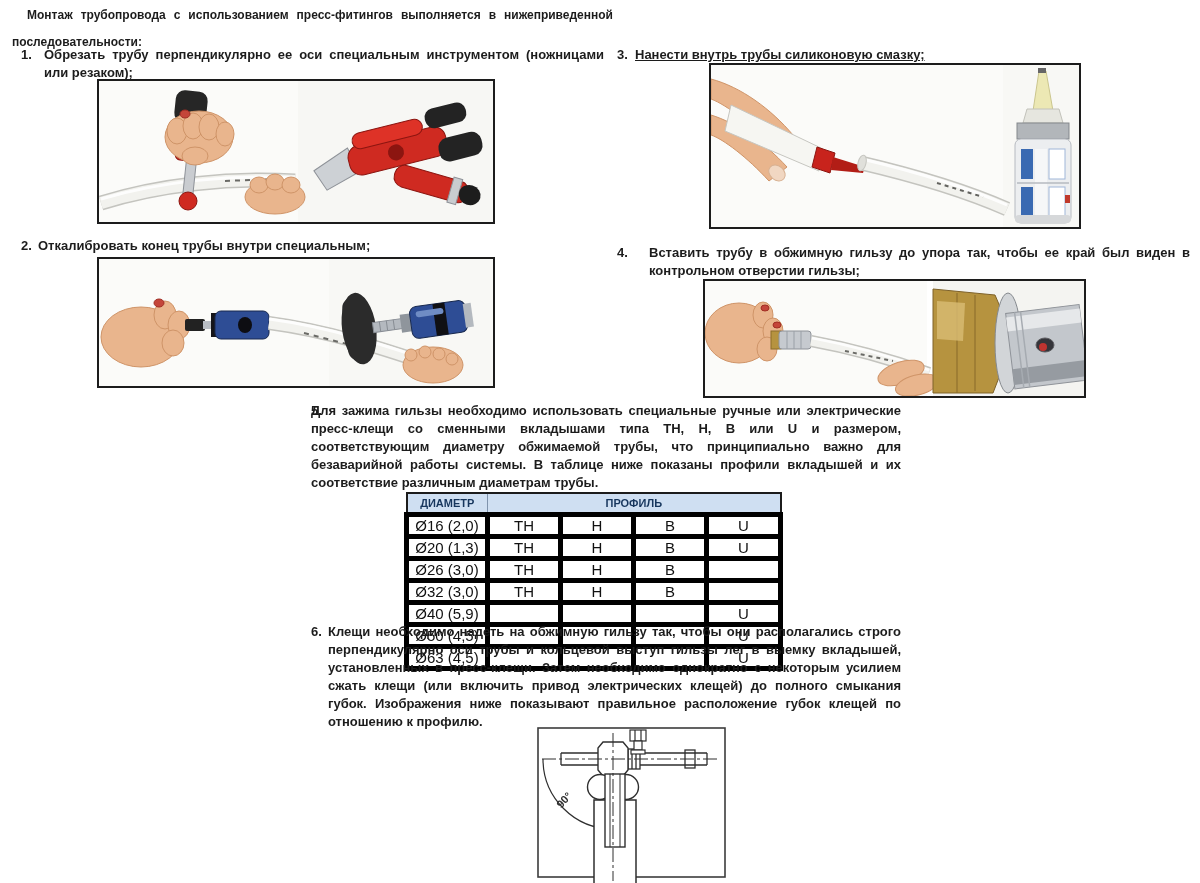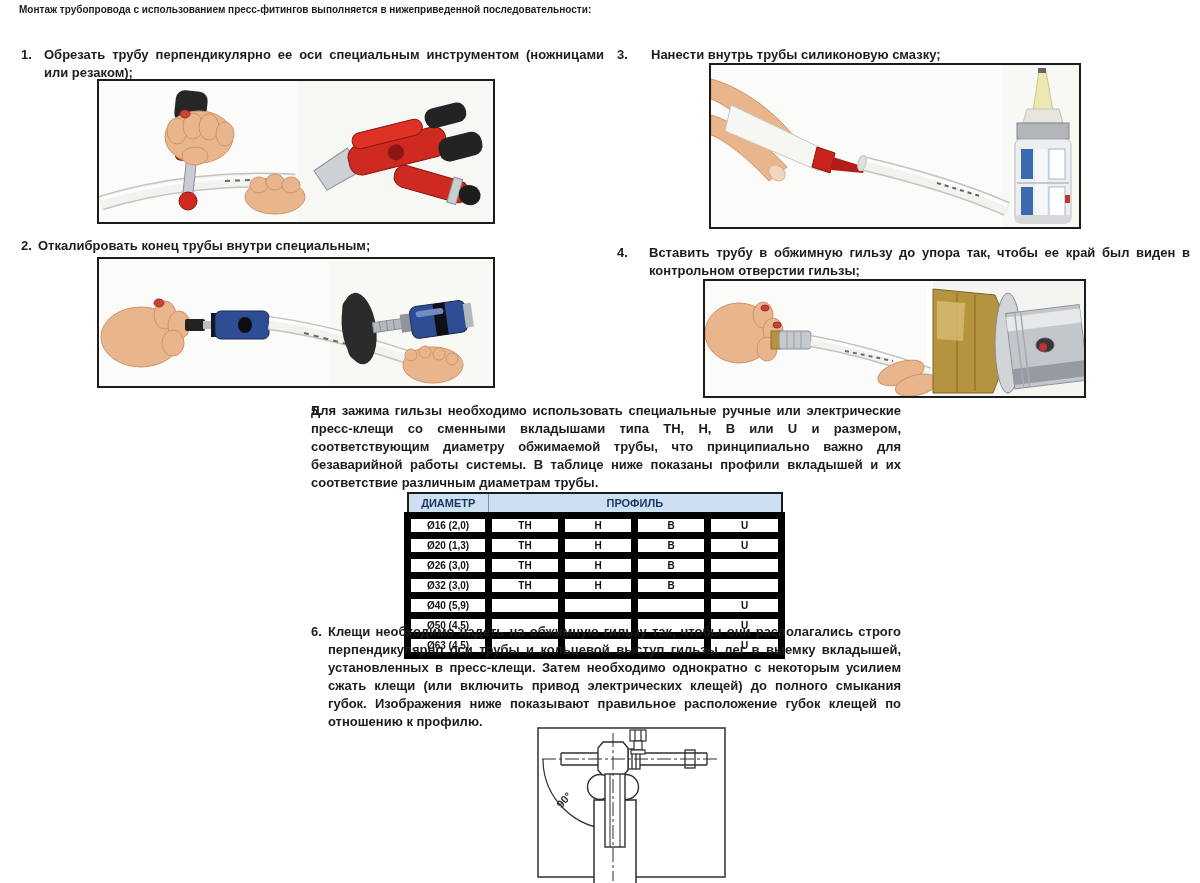--- a/index.html
+++ b/index.html
@@ -1,47 +1,47 @@
 <!DOCTYPE html>
 <html><head>
 <meta charset="utf-8">
 <style>
   html,body{margin:0;padding:0;background:#ffffff;}
   .page{
     position:relative;width:1200px;height:883px;background:#ffffff;overflow:hidden;
     font-family:"Liberation Sans","DejaVu Sans",sans-serif;color:#1c1c1c;
   }
   .para{position:absolute;text-align:justify;font-weight:600;}
-  .intro{left:4px;top:2px;width:601px;font-size:10px;line-height:15px;text-indent:15px;}
+  .intro{left:12px;top:2px;width:601px;font-size:12px;line-height:27px;text-indent:15px;}
   .step{position:absolute;font-weight:600;font-size:13px;line-height:18px;}
   .step .num{position:absolute;left:0;top:0;}
   .step .body{display:block;text-align:justify;}
   .step1{left:21px;top:46px;width:583px;} .step1 .body{margin-left:23px;}
   .step2{left:21px;top:237px;width:583px;} .step2 .body{margin-left:17px;}
-  .step3{left:617px;top:46px;width:573px;} .step3 .body{margin-left:34px;}
+  .step3{left:617px;top:46px;width:573px;} .step3 .body{margin-left:18px;text-decoration:underline;}
   .step4{left:617px;top:244px;width:573px;} .step4 .body{margin-left:32px;}
   .step5{left:311px;top:402px;width:590px;} .step5 .body{}
   .step6{left:311px;top:623px;width:590px;} .step6 .body{margin-left:17px;}
   .photo{position:absolute;border:2px solid #1c1c1c;background:#fbfbf9;box-sizing:border-box;}
   .photo svg{display:block;width:100%;height:100%;}
   .photo1{left:97px;top:79px;width:398px;height:145px;}
   .photo2{left:97px;top:257px;width:398px;height:131px;}
   .photo3{left:709px;top:63px;width:372px;height:166px;}
   .photo4{left:703px;top:279px;width:383px;height:119px;}
   .diagram{position:absolute;left:537px;top:727px;width:190px;height:156px;}
   .diagram svg{display:block;width:100%;height:100%;}
   .tblwrap{position:absolute;left:404px;top:492px;width:374px;}
   .tblwrap table{border-collapse:collapse;width:100%;table-layout:fixed;border:2px solid #1c1c1c;}
   .tblwrap th{
     background:#cfdff2;color:#17365d;font-size:11px;font-weight:700;
     border:1px solid #7f93ad;border-bottom:2px solid #1c1c1c;height:18px;padding:0;text-align:center;
   }
   .tblwrap td{
-    border:7px solid #000000;height:13px;padding:0 2px;text-align:center;
-    font-size:10px;font-weight:700;color:#111;
+    border:5px solid #000000;height:13px;padding:0 2px;text-align:center;
+    font-size:15px;font-weight:400;color:#111;
   }
   .tblwrap tr.group-end td{border-bottom:2.5px solid #1c1c1c;}
 </style>
 </head>
 <body>
 
 <div class="page">
 
   <div class="para intro">Монтаж трубопровода с использованием пресс-фитингов выполняется в нижеприведенной последовательности:</div>
 

